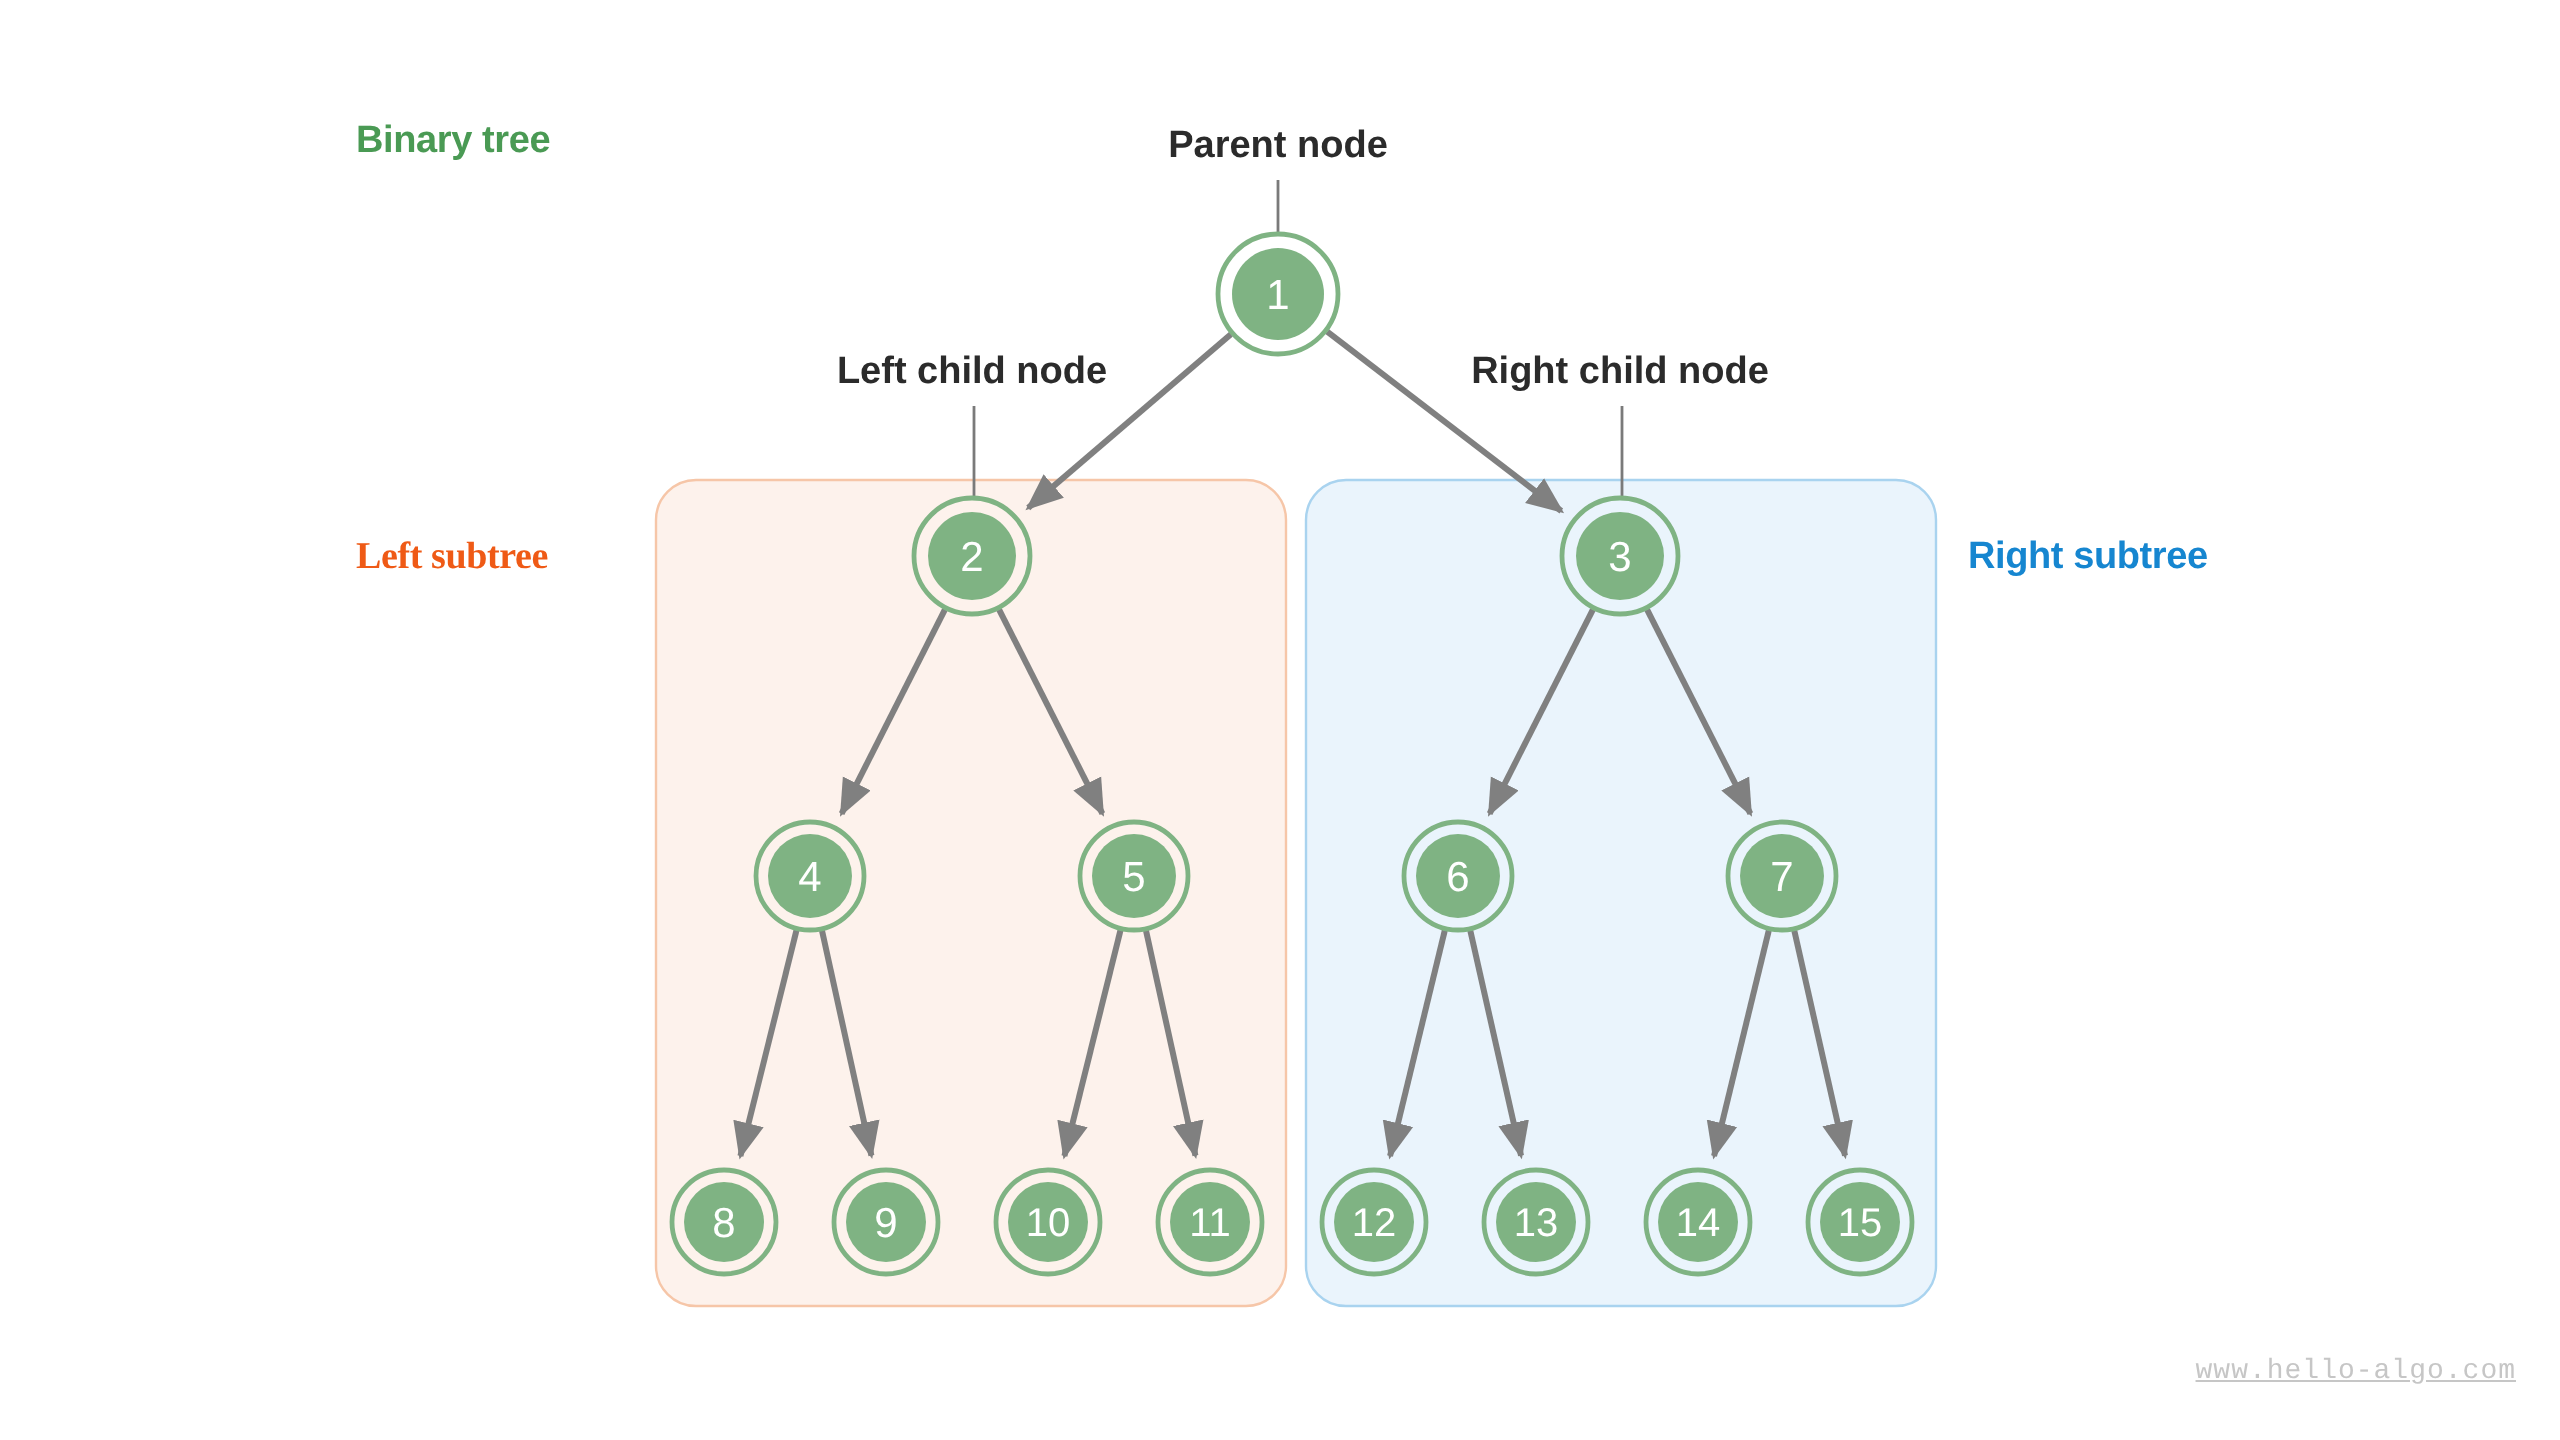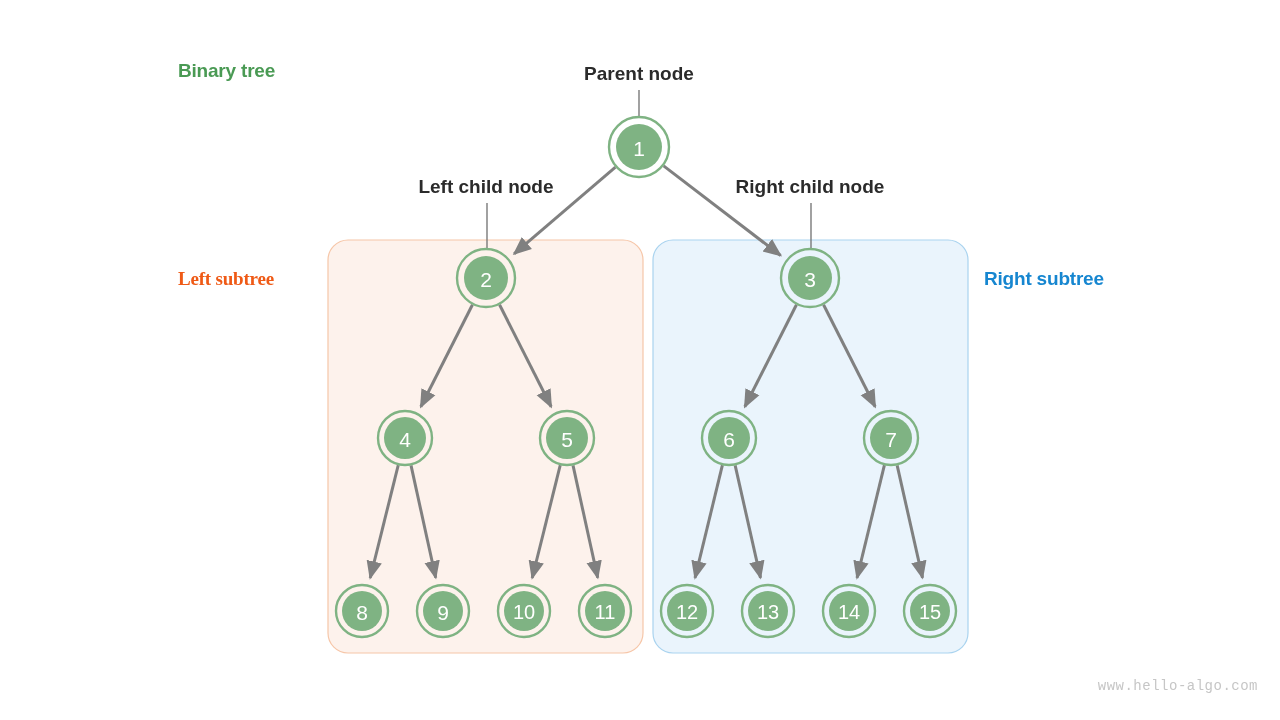--- a/index.html
+++ b/index.html
@@ -52,20 +52,21 @@
     dominant-baseline: central;
   }
   .watermark {
     position: absolute;
     right: 22px;
     bottom: 16px;
     font-family: "Liberation Mono", monospace;
     font-size: 14px;
     color: #c6c6c6;
     letter-spacing: 0.5px;
+    text-decoration: underline;
   }
 </style>
 </head>
 <body>
 
 <div id="stage">
 
   <div class="panel-label" id="title-label" style="left: 178px; top: 60px; color: rgb(74, 154, 84);">Binary tree</div>
 
   <div class="panel-label" id="left-subtree-label" style="left: 178px; top: 268px; color: rgb(239, 90, 22); font-family: Liberation Serif, serif;">Left subtree</div>

